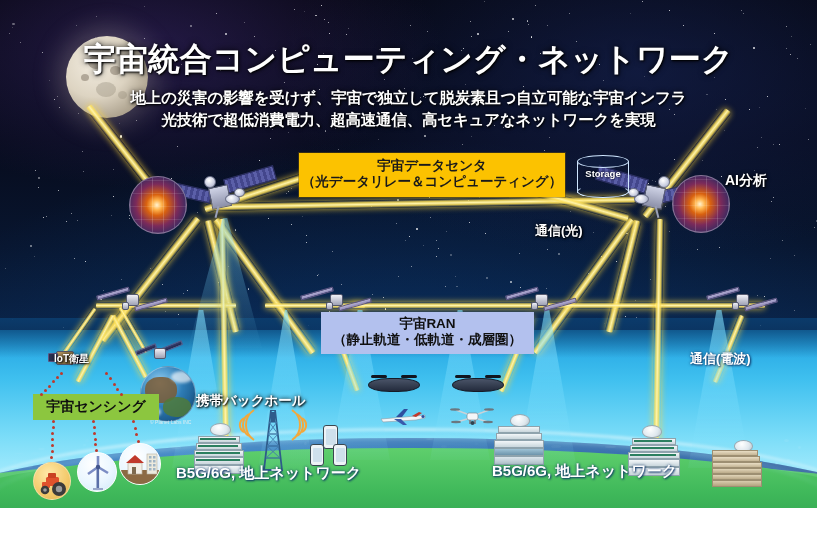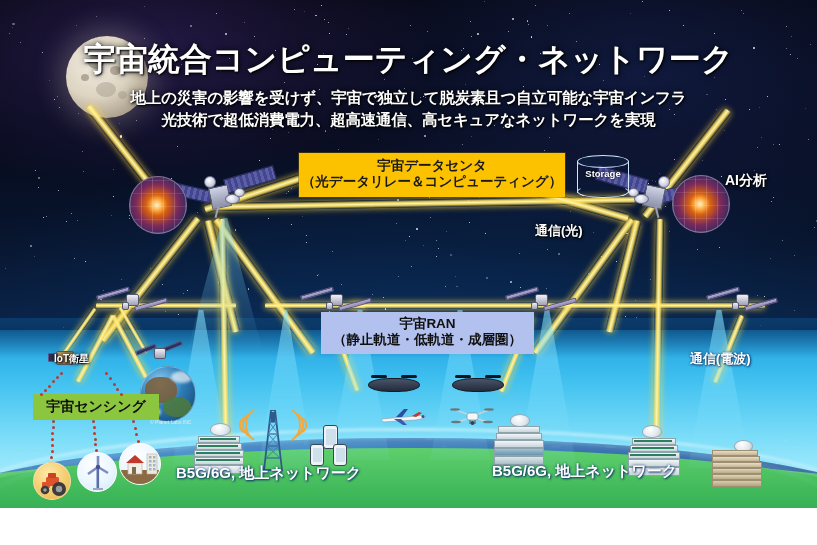--- a/index.html
+++ b/index.html
@@ -1153,17 +1153,18 @@
         <rect x="29" y="24" width="2.5" height="2.5"></rect>
           <rect x="33" y="24" width="2.5" height="2.5"></rect>
       </g>
     </svg>
   </div>
 
   <div class="lbl lbl-w" id="lbl-ai">AI分析</div>
   <div class="lbl lbl-w" id="lbl-optical">通信(光)</div>
   <div class="lbl lbl-wb" id="lbl-radio">通信(電波)</div>
   <div class="lbl lbl-w" id="lbl-iot">IoT衛星</div>
+  <div class="lbl lbl-w" id="lbl-backhaul">携帯バックホール</div>
   <div class="lbl lbl-wb" id="lbl-b5g-l">B5G/6G, 地上ネットワーク</div>
   <div class="lbl lbl-wb" id="lbl-b5g-r">B5G/6G, 地上ネットワーク</div>
 
   <div class="whitebar"></div>
 </div>
 
 </body></html>

